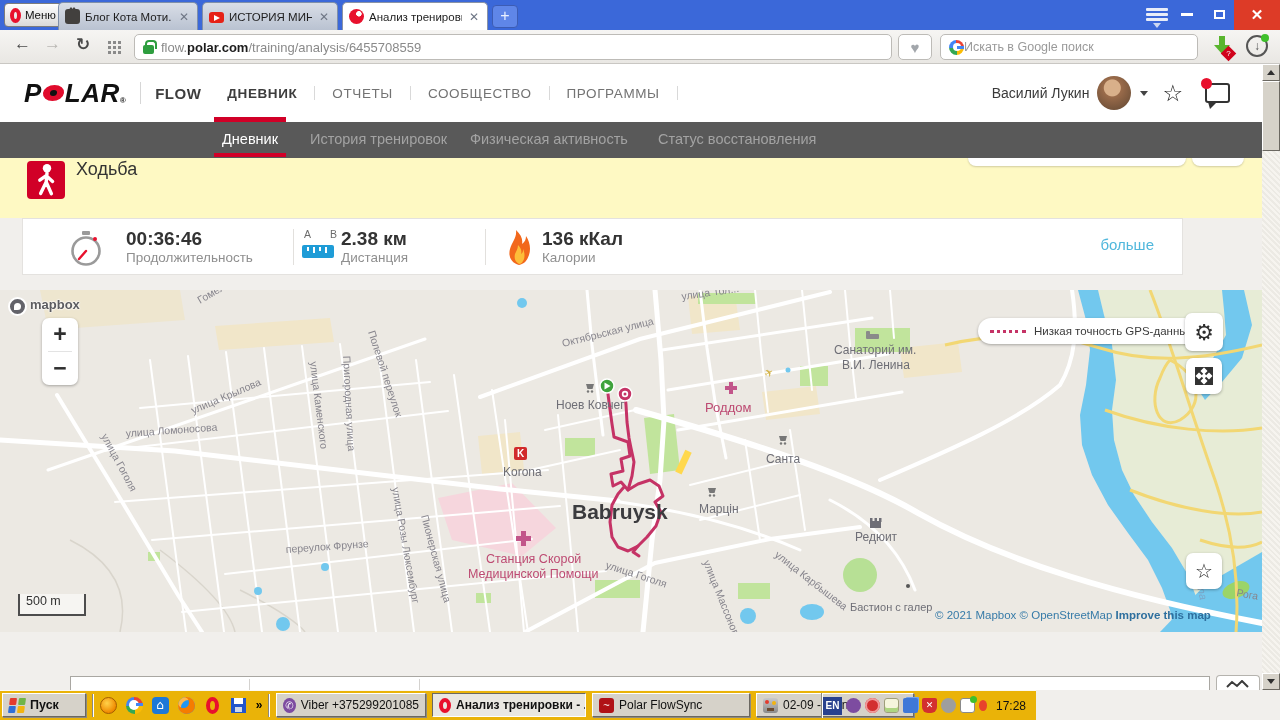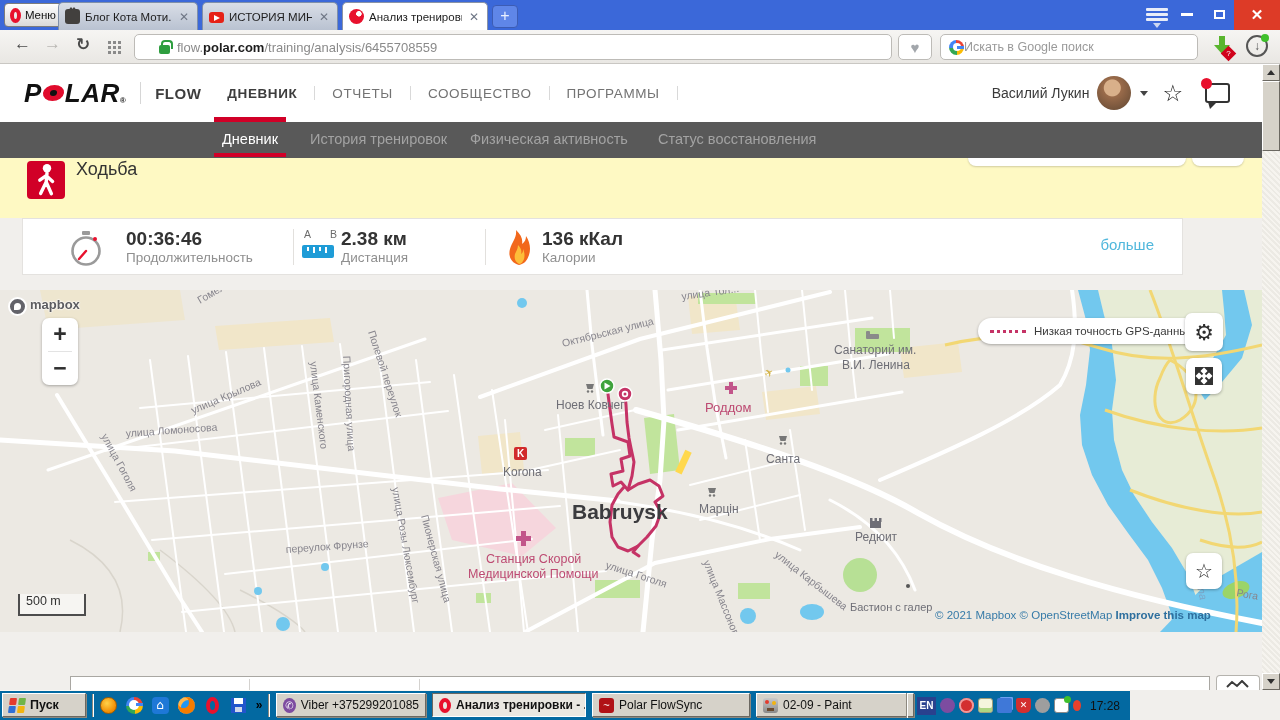--- a/index.html
+++ b/index.html
@@ -30,21 +30,21 @@
   .wb-min { left:1172px; width:30px; } .wb-max { left:1204px; width:30px; }
   .wb-close { left:1234px; width:46px; height:30px; background:#dd3b27; }
   .wb-min .glyph { width:12px; height:3px; background:#fff; }
   .wb-max .glyph { width:11px; height:9px; border:2px solid #fff; }
   .wb-close .glyph { color:#fff; font-size:15px; font-weight:bold; }
 
   .toolbar { position:absolute; left:0; top:30px; width:1280px; height:34px; background:linear-gradient(#f6f5f3,#e9e7e3); border-bottom:1px solid #c9c7c3; }
   .navicon { position:absolute; top:4px; font-size:17px; color:#4a4a4a; font-weight:bold; }
   .dotgrid { position:absolute; left:108px; top:11px; width:13px; height:13px; display:grid; grid-template-columns:repeat(3,1fr); gap:2px; }
   .dotgrid i { background:#8a8a8a; }
-  .urlbar { position:absolute; left:134px; top:4px; width:758px; height:26px; background:#fff; border:1px solid #bdbbb7; border-radius:5px; display:flex; align-items:center; padding:0 24px; gap:7px; font-size:13px; }
+  .urlbar { position:absolute; left:134px; top:4px; width:758px; height:26px; background:#fff; border:1px solid #bdbbb7; border-radius:5px; display:flex; align-items:center; padding:0 8px; gap:7px; font-size:13px; }
   .lock { width:11px; height:9px; background:#2e9e3f; border-radius:2px; position:relative; margin-top:4px; }
   .lock:before { content:""; position:absolute; left:1.5px; top:-5px; width:8px; height:7px; border:2px solid #2e9e3f; border-bottom:none; border-radius:4px 4px 0 0; }
   .url-dim { color:#8a8a8a; } .url-dom { color:#1c1c1c; font-weight:bold; }
   .iconbtn { position:absolute; top:4px; height:26px; background:#fff; border:1px solid #bdbbb7; border-radius:5px; display:flex; align-items:center; justify-content:center; }
   .searchbar { position:absolute; left:940px; top:4px; width:258px; height:26px; background:#fff; border:1px solid #bdbbb7; border-radius:5px; display:flex; align-items:center; padding:0 8px; }
   .g-logo { width:15px; height:15px; border-radius:50%; background:conic-gradient(#ea4335 0 25%, #fbbc05 0 50%, #34a853 0 75%, #4285f4 0 100%); position:relative; flex:none; }
   .g-logo:before { content:""; position:absolute; inset:3.5px; background:#fff; border-radius:50%; }
   .g-logo:after { content:""; position:absolute; right:0; top:6px; width:7px; height:3.5px; background:#4285f4; }
   .search-ph { font-size:12.5px; color:#9a9a9a; }
   .dl-icon { position:absolute; left:1212px; top:6px; width:20px; height:22px; }
@@ -123,31 +123,31 @@
   .peek-mini { position:absolute; left:1216px; top:675px; width:44px; height:15px; background:#fff; border-radius:4px 4px 0 0; border:1px solid #b5b3ae; border-bottom:none; }
   .peek-mini svg { display:block; margin:4px auto 0; }
 
   .vscroll { position:absolute; right:0; top:64px; width:18px; height:626px; background-image:repeating-linear-gradient(45deg,#eceae4 0 2px,#f6f4ef 2px 4px); }
   .sbtn { position:absolute; left:0; width:18px; height:17px; background:#d6d2c9; border:1px solid; border-color:#fff #6b6861 #6b6861 #fff; display:flex; align-items:center; justify-content:center; }
   .sthumb { position:absolute; left:0; top:17px; width:18px; height:70px; background:#d6d2c9; border:1px solid; border-color:#fff #6b6861 #6b6861 #fff; }
   .tri-up { border-left:4px solid transparent; border-right:4px solid transparent; border-bottom:5px solid #2f2f2f; }
   .tri-dn { border-left:4px solid transparent; border-right:4px solid transparent; border-top:5px solid #2f2f2f; }
 
   
-  .taskbar { position:absolute; left:0; top:690px; width:1130px; height:30px; background:#0369a1; border-top:1px solid #fbf9f4; }
+  .taskbar { position:absolute; left:0; top:690px; width:1036px; height:30px; background:#eab308; border-top:1px solid #fbf9f4; }
   .raised { border:1px solid; border-color:#fff #6b6861 #6b6861 #fff; box-shadow:1px 1px 0 #8d897f; background:#d6d2c9; }
   .start-btn { position:absolute; left:2px; top:2px; width:84px; height:24px; display:flex; align-items:center; gap:5px; padding:0 6px; }
   .winflag { width:16px; height:15px; display:grid; grid-template-columns:1fr 1fr; gap:1.5px; transform:skewX(-8deg); }
   .winflag i { border-radius:1px; }
   .start-text { font-size:12.5px; font-weight:bold; color:#111; }
   .ql { position:absolute; top:4px; width:20px; height:20px; display:flex; align-items:center; justify-content:center; }
   .tb-sep { position:absolute; top:3px; width:2px; height:23px; border-left:1px solid #8d897f; border-right:1px solid #fff; }
   .taskbtn { position:absolute; top:2px; height:24px; display:flex; align-items:center; gap:5px; padding:0 6px; font-size:12px; color:#111; overflow:hidden; white-space:nowrap; }
   .taskbtn.active { background:#e9e7e1; border-color:#6b6861 #fff #fff #6b6861; box-shadow:none; font-weight:bold; }
-  .tray { position:absolute; right:2px; top:2px; height:25px; display:flex; align-items:center; gap:4px; padding:0 8px 0 10px; border-left:1px solid #8d897f; box-shadow:inset 1px 0 0 #fff; }
+  .tray { position:absolute; right:2px; top:2px; height:25px; display:flex; align-items:center; gap:4px; padding:0 8px 0 1px; border-left:1px solid #8d897f; box-shadow:inset 1px 0 0 #fff; }
   .lang-en { width:19px; height:18px; background:#29418e; color:#fff; font-size:10px; font-weight:bold; text-align:center; line-height:18px; }
   .trayicon { width:15px; height:15px; border-radius:3px; }
   .clock { font-size:12px; color:#111; margin-left:5px; }
 
   .ticon-circle { border-radius:50%; }
 </style>
 </head>
 <body>
 
 <div id="stage">

